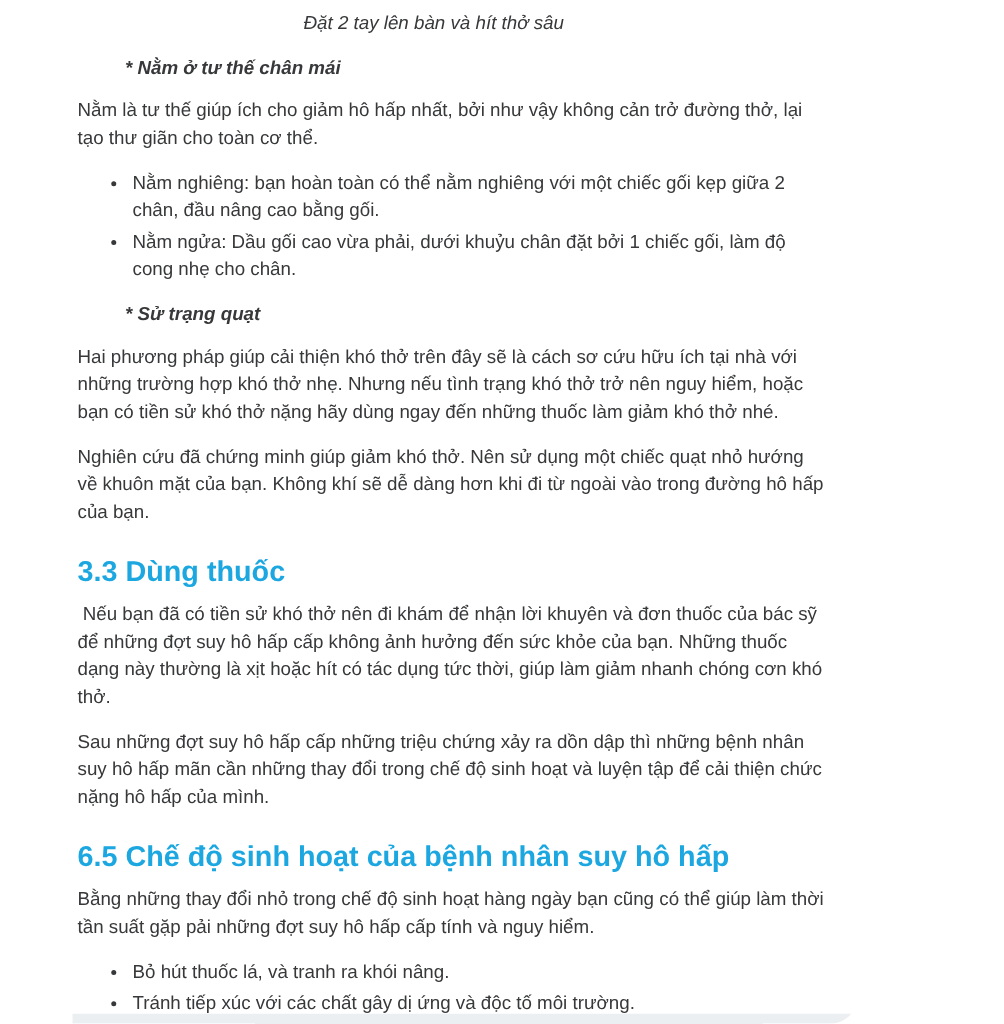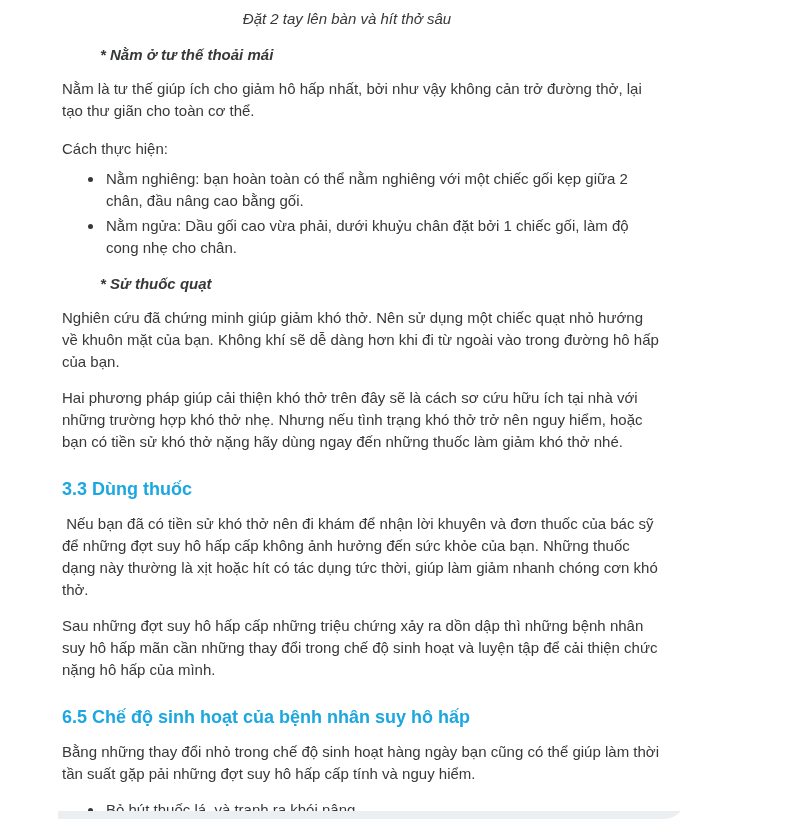--- a/index.html
+++ b/index.html
@@ -45,21 +45,21 @@
     margin: 0 0 14px 0;
     padding: 0 0 0 42px;
     list-style: disc;
   }
   ul.bullet-list li {
     margin: 0 0 3px 0;
     padding-left: 2px;
   }
   h3.blue-heading {
     color: var(--heading-blue);
-    font-size: 18px;
+    font-size: 23px;
     line-height: 24px;
     font-weight: bold;
     margin: 24px 0 12px 0;
   }
   h2.blue-heading-large {
     color: var(--heading-blue);
     font-size: 24px;
     line-height: 30px;
     font-weight: bold;
     margin: 26px 0 14px 0;
@@ -73,36 +73,35 @@
     background: #eceff2;
   }
 </style>
 </head>
 <body>
 
 <div class="page">
 
   <div class="caption">Đặt 2 tay lên bàn và hít thở sâu</div>
 
-  <div class="sub-heading">* Nằm ở tư thế thoải mái</div>
+  <div class="sub-heading">* Nằm ở tư thế chân mái</div>
 
   <p class="body-para">Nằm là tư thế giúp ích cho giảm hô hấp nhất, bởi như vậy không cản trở đường thở, lại tạo thư giãn cho toàn cơ thể.</p>
 
-  <div class="list-intro">Cách thực hiện:</div>
 
   <ul class="bullet-list">
     <li>Nằm nghiêng: bạn hoàn toàn có thể nằm nghiêng với một chiếc gối kẹp giữa 2 chân, đầu nâng cao bằng gối.</li>
     <li>Nằm ngửa: Dầu gối cao vừa phải, dưới khuỷu chân đặt bởi 1 chiếc gối, làm độ cong nhẹ cho chân.</li>
   </ul>
 
-  <div class="sub-heading">* Sử thuốc quạt</div>
+  <div class="sub-heading">* Sử trạng quạt</div>
+
+  <p class="body-para">Hai phương pháp giúp cải thiện khó thở trên đây sẽ là cách sơ cứu hữu ích tại nhà với những trường hợp khó thở nhẹ. Nhưng nếu tình trạng khó thở trở nên nguy hiểm, hoặc bạn có tiền sử khó thở nặng hãy dùng ngay đến những thuốc làm giảm khó thở nhé.</p>
 
   <p class="body-para">Nghiên cứu đã chứng minh giúp giảm khó thở. Nên sử dụng một chiếc quạt nhỏ hướng về khuôn mặt của bạn. Không khí sẽ dễ dàng hơn khi đi từ ngoài vào trong đường hô hấp của bạn.</p>
-
-  <p class="body-para">Hai phương pháp giúp cải thiện khó thở trên đây sẽ là cách sơ cứu hữu ích tại nhà với những trường hợp khó thở nhẹ. Nhưng nếu tình trạng khó thở trở nên nguy hiểm, hoặc bạn có tiền sử khó thở nặng hãy dùng ngay đến những thuốc làm giảm khó thở nhé.</p>
 
   <h3 class="blue-heading">3.3 Dùng thuốc</h3>
 
   <p class="body-para pre-space"> Nếu bạn đã có tiền sử khó thở nên đi khám để nhận lời khuyên và đơn thuốc của bác sỹ để những đợt suy hô hấp cấp không ảnh hưởng đến sức khỏe của bạn. Những thuốc dạng này thường là xịt hoặc hít có tác dụng tức thời, giúp làm giảm nhanh chóng cơn khó thở.</p>
 
 
   <p class="body-para">Sau những đợt suy hô hấp cấp những triệu chứng xảy ra dồn dập thì những bệnh nhân suy hô hấp mãn cần những thay đổi trong chế độ sinh hoạt và luyện tập để cải thiện chức nặng hô hấp của mình.</p>
 
   <h3 class="blue-heading">6.5 Chế độ sinh hoạt của bệnh nhân suy hô hấp</h3>
 

